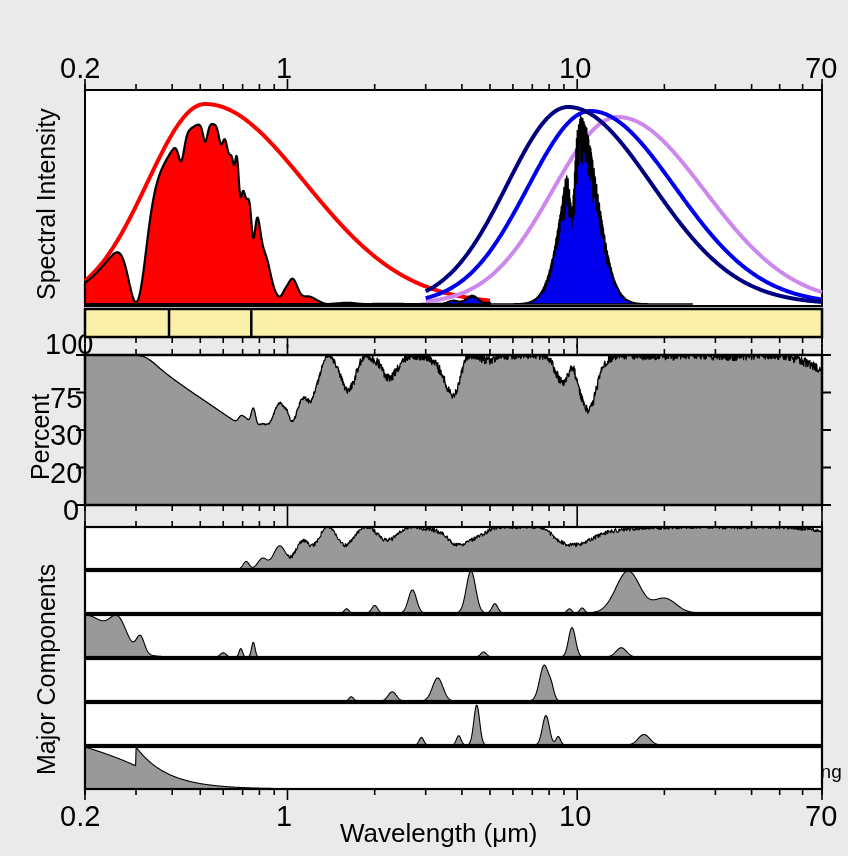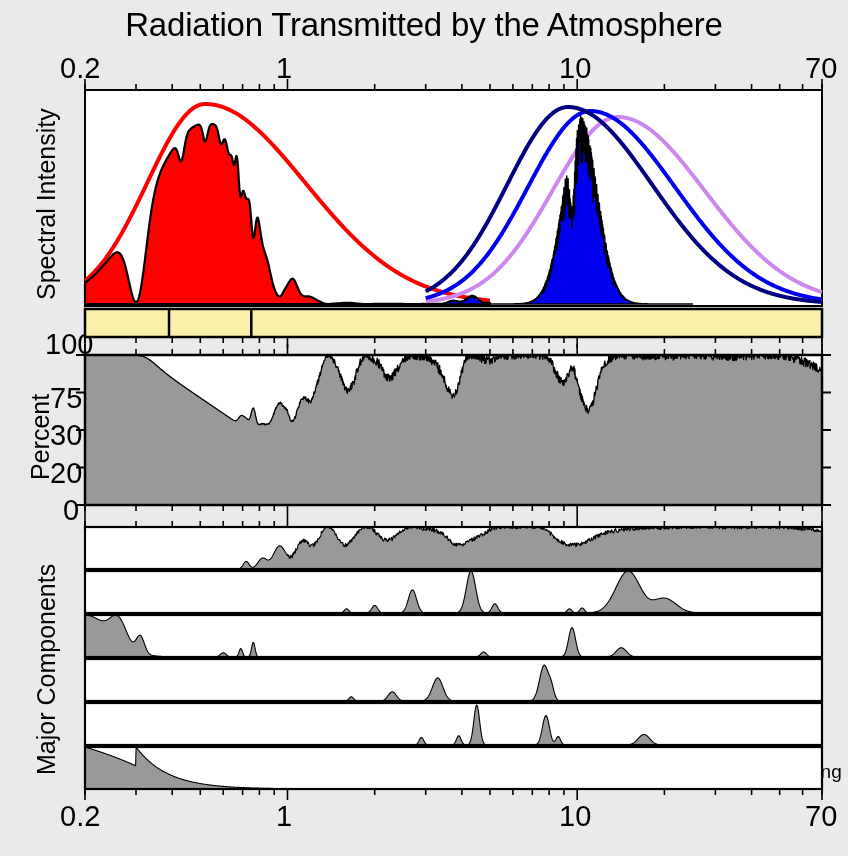--- a/index.html
+++ b/index.html
@@ -27,21 +27,20 @@
   .complab{font-size:19px;}
   .bigbold{font-size:20px;font-weight:bold;text-align:center;line-height:1.15;}
   .rot{font-size:14px;}
   .tick{font-size:29px;}
 </style>
 </head>
 <body>
 
 <div id="figure">
 
-  <div class="txt" id="title">Radiation Transmitted by the Atmosphere</div>
 
   <div class="txt tick" style="left:60px;top:52px;">0.2</div>
   <div class="txt tick" style="left:276px;top:52px;">1</div>
   <div class="txt tick" style="left:559px;top:52px;">10</div>
   <div class="txt tick" style="left:805px;top:52px;">70</div>
 
   <div class="txt ylab" style="left:32px;top:300px;transform:rotate(-90deg);">Spectral Intensity</div>
   <div class="txt ylab" style="left:26px;top:480px;transform:rotate(-90deg);">Percent</div>
   <div class="txt ylab" style="left:32px;top:775px;transform:rotate(-90deg);">Major Components</div>
 
@@ -71,20 +70,21 @@
   <div class="txt complab" style="left:645px;top:629px;">Oxygen and Ozone</div>
   <div class="txt complab" style="left:722px;top:673px;">Methane</div>
   <div class="txt complab" style="left:687px;top:717px;">Nitrous Oxide</div>
   <div class="txt complab" style="left:677px;top:761px;">Rayleigh Scattering</div>
 
   <div class="txt tick" style="left:60px;top:800px;">0.2</div>
   <div class="txt tick" style="left:276px;top:800px;">1</div>
   <div class="txt tick" style="left:559px;top:800px;">10</div>
   <div class="txt tick" style="left:805px;top:800px;">70</div>
 
+  <div class="txt axlabel" style="left:340px;top:818px;">Wavelength (μm)</div>
 
   <svg id="plot" width="848" height="856" style="position:absolute;left:0;top:0;">
       <rect x="85" y="90" width="737" height="216" fill="#fff" stroke="#000" stroke-width="2"></rect>
       <line x1="85" y1="90" x2="85" y2="84" stroke="#000" stroke-width="1.6"></line>
       <line x1="136.0124948160265" y1="90" x2="136.0124948160265" y2="84" stroke="#000" stroke-width="1.6"></line>
       <line x1="172.20643588800482" y1="90" x2="172.20643588800482" y2="84" stroke="#000" stroke-width="1.6"></line>
       <line x1="200.2806376553471" y1="90" x2="200.2806376553471" y2="84" stroke="#000" stroke-width="1.6"></line>
       <line x1="223.21893070403132" y1="90" x2="223.21893070403132" y2="84" stroke="#000" stroke-width="1.6"></line>
       <line x1="242.61298113728643" y1="90" x2="242.61298113728643" y2="84" stroke="#000" stroke-width="1.6"></line>
       <line x1="259.41287177600964" y1="90" x2="259.41287177600964" y2="84" stroke="#000" stroke-width="1.6"></line>

